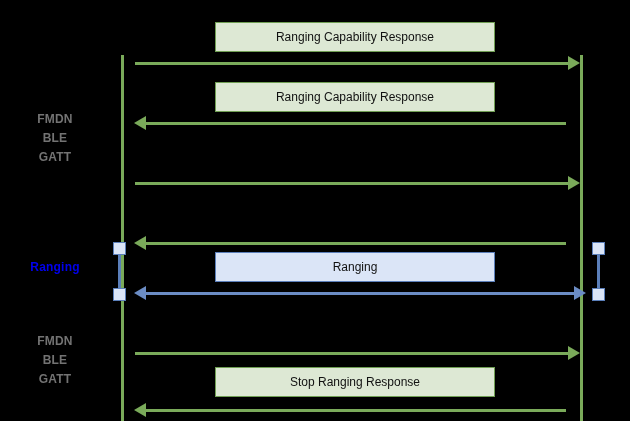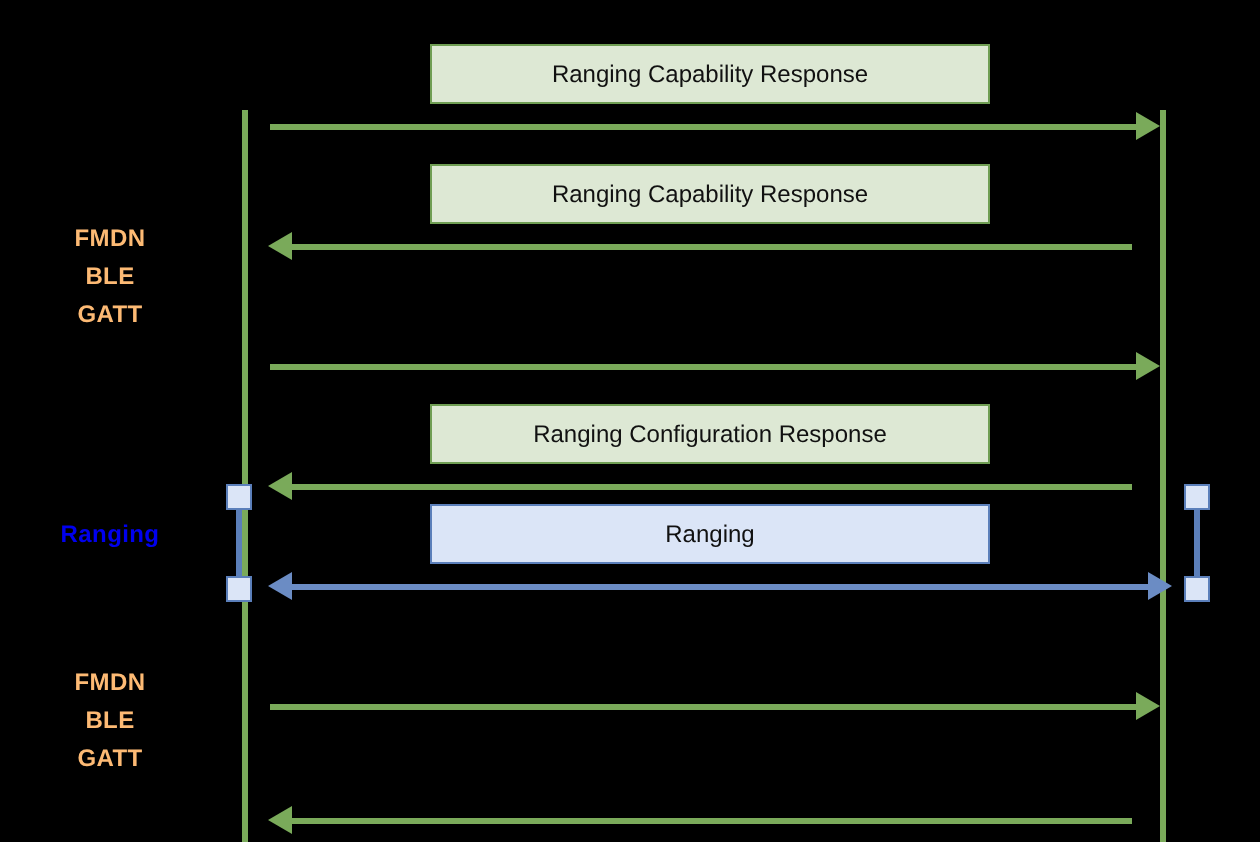--- a/index.html
+++ b/index.html
@@ -25,21 +25,21 @@
 
   .phase-label {
     position: absolute;
     text-align: center;
     font-weight: bold;
     font-size: 12px;
     line-height: 19px;
     letter-spacing: 0.2px;
     white-space: pre-line;
   }
-  .phase-green { color: #fdba74; }
+  .phase-green { color: #737373; }
   .phase-blue  { color: #0000ee; }
 
   .msgbox {
     position: absolute;
     left: 215px;
     width: 280px;
     height: 30px;
     box-sizing: border-box;
     display: flex;
     align-items: center;
@@ -122,21 +122,20 @@
   <div class="arrow" style="left:134px; top:116px; width:432px;">
     <div class="head left green" style="left:0;"></div>
     <div class="shaft green" style="left:12px; width:420px;"></div>
   </div>
 
   <div class="arrow" style="left:135px; top:176px; width:445px;">
     <div class="shaft green" style="left:0; width:433px;"></div>
     <div class="head right green" style="left:433px;"></div>
   </div>
 
-  <div class="msgbox green" style="top:202px;">Ranging Configuration Response</div>
   <div class="arrow" style="left:134px; top:236px; width:432px;">
     <div class="head left green" style="left:0;"></div>
     <div class="shaft green" style="left:12px; width:420px;"></div>
   </div>
 
   <div class="activation" style="left:118px; top:248px; height:46px;"></div>
   <div class="act-node" style="left:113px; top:242px;"></div>
   <div class="act-node" style="left:113px; top:288px;"></div>
 
   <div class="activation" style="left:597px; top:248px; height:46px;"></div>
@@ -148,18 +147,19 @@
     <div class="head left blue" style="left:0;"></div>
     <div class="shaft blue" style="left:12px; width:428px;"></div>
     <div class="head right blue" style="left:440px;"></div>
   </div>
 
   <div class="arrow" style="left:135px; top:346px; width:445px;">
     <div class="shaft green" style="left:0; width:433px;"></div>
     <div class="head right green" style="left:433px;"></div>
   </div>
 
+  <div class="msgbox green" style="top:367px;">Stop Ranging Response</div>
   <div class="arrow" style="left:134px; top:403px; width:432px;">
     <div class="head left green" style="left:0;"></div>
     <div class="shaft green" style="left:12px; width:420px;"></div>
   </div>
 
 </div>
 
 </body></html>

